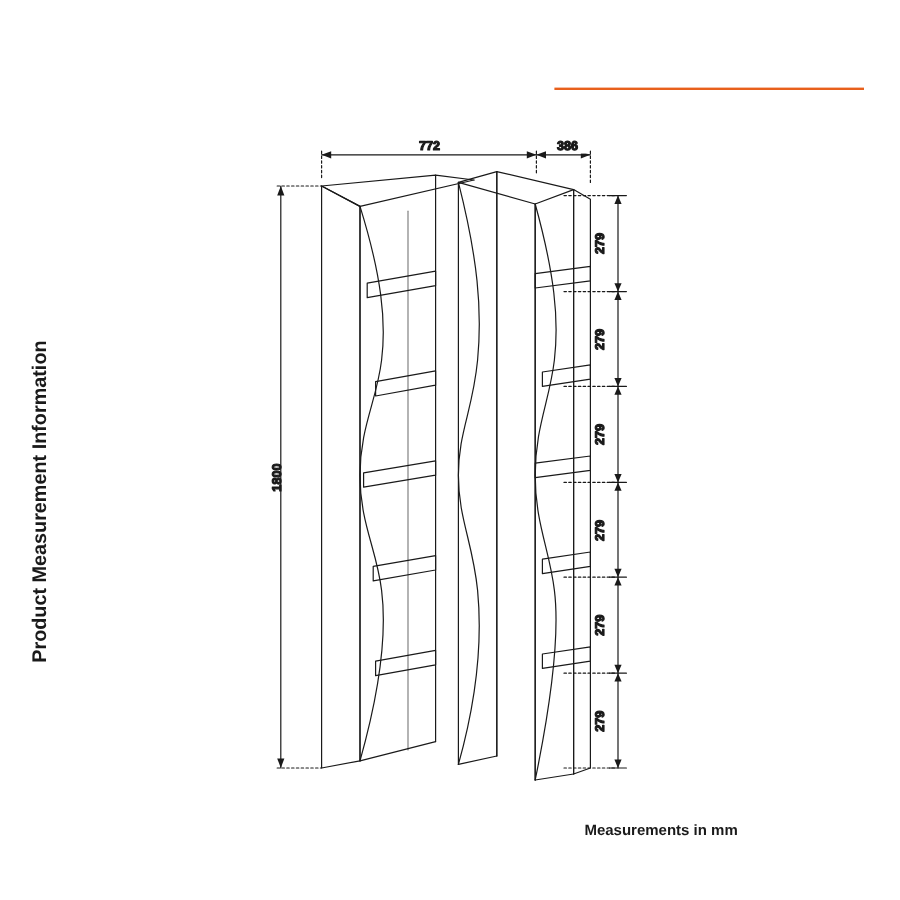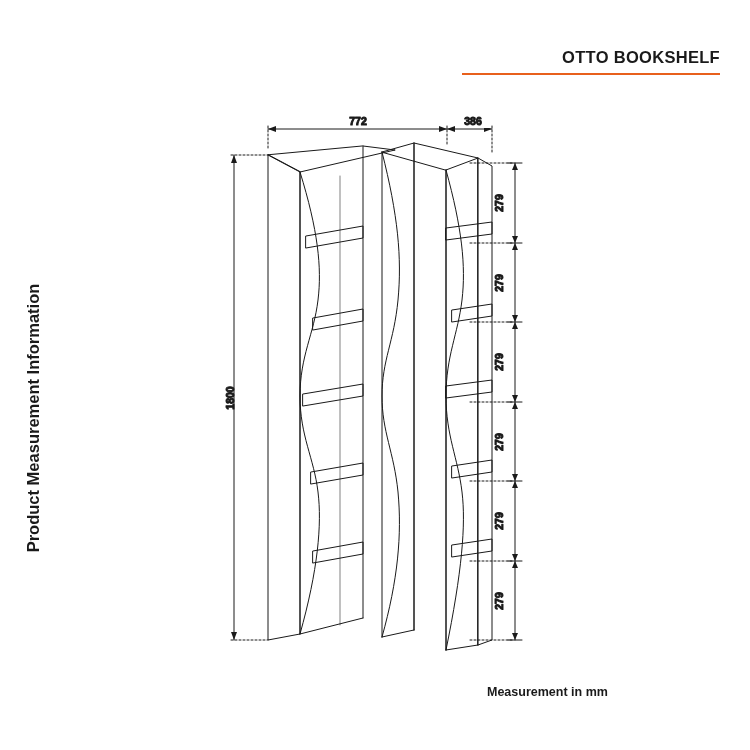--- a/index.html
+++ b/index.html
@@ -79,26 +79,25 @@
     font-size: 10.5px;
     font-weight: bold;
     fill: #1a1a1a;
   }
 </style>
 </head>
 <body>
 
 <div class="page">
 
-  <div class="header-title">OTTO BOOKSHELF</div>
   <div class="header-rule"></div>
 
   <div class="side-label">Product Measurement Information</div>
 
-  <div class="footer-note">Measurement in mm</div>
+  <div class="footer-note">Measurements in mm</div>
 
   <svg class="drawing" viewBox="0 0 750 750">
     <g fill="none" stroke="#1a1a1a" stroke-width="1" stroke-linejoin="round" stroke-linecap="round">
 
       <g>
 
         <line x1="268" y1="129" x2="447" y2="129"></line>
         <path d="M268,129 l8,-3 l0,6 z" fill="#1a1a1a" stroke="none"></path>
         <path d="M447,129 l-8,-3 l0,6 z" fill="#1a1a1a" stroke="none"></path>
 

